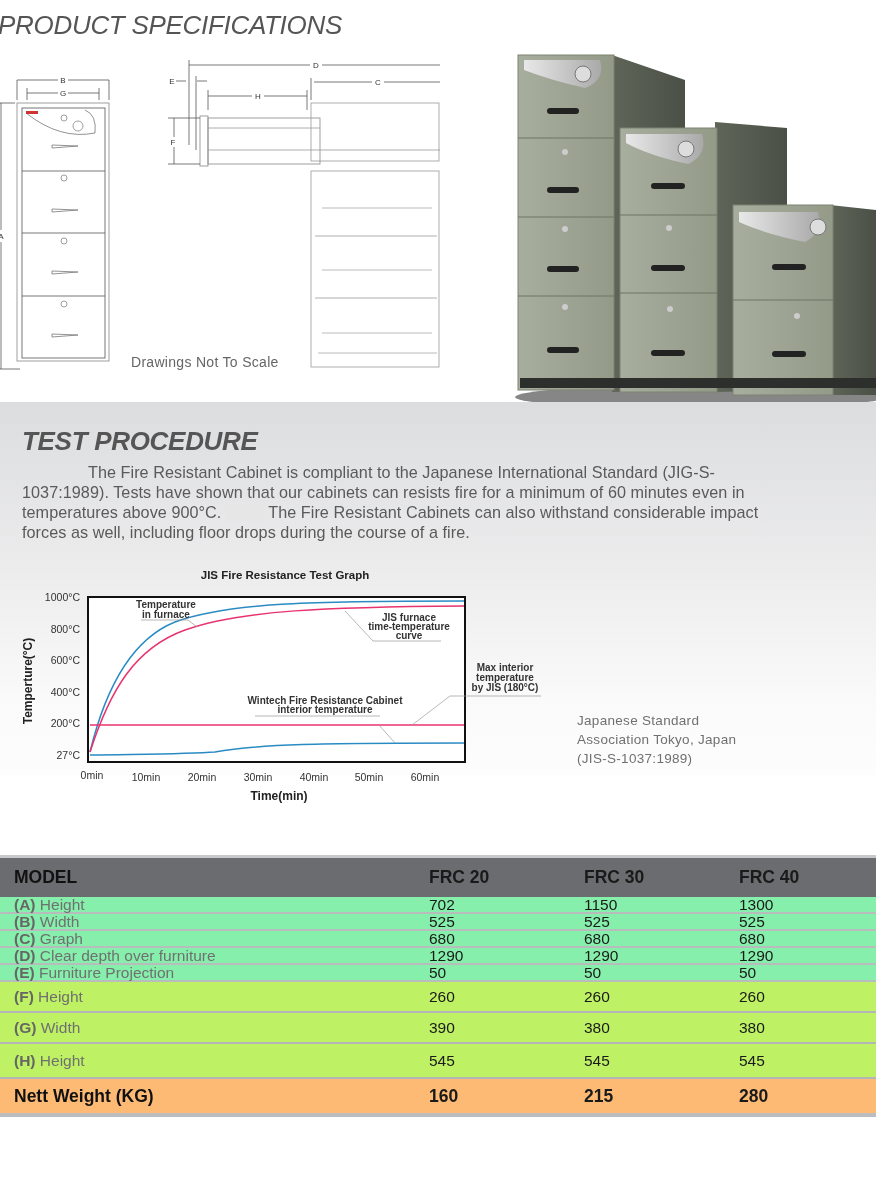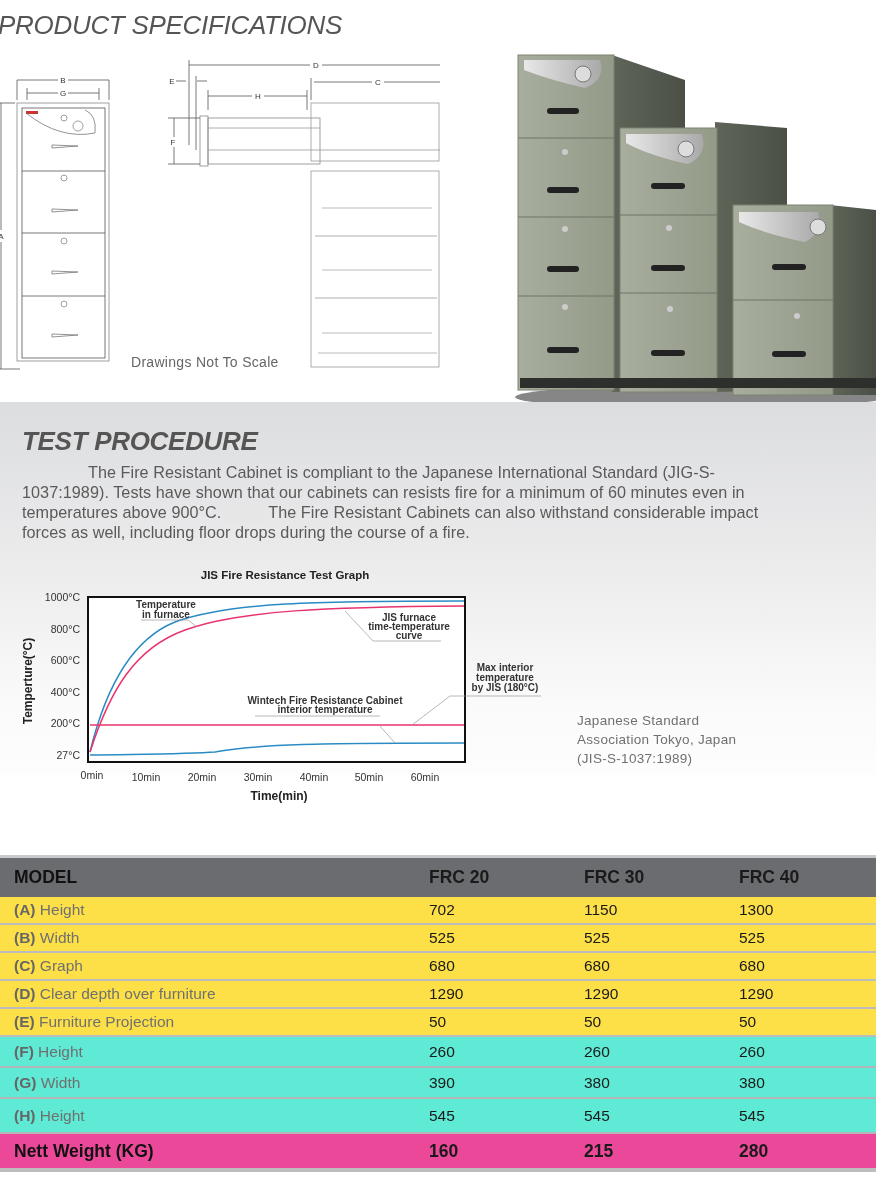--- a/index.html
+++ b/index.html
@@ -12,23 +12,23 @@
 .mid{position:absolute;left:0;top:402px;width:876px;height:373px;background:linear-gradient(180deg,#dcdddf 0%,#ececed 45%,#fafafa 80%,#fdfdfd 100%)}
 .title2{position:absolute;left:22px;top:24px;font-size:26px;font-style:italic;color:#555;letter-spacing:-0.3px}
 .para{position:absolute;left:22px;top:60px;width:760px;font-size:16.2px;line-height:20px;color:#5a5a5a;letter-spacing:0.05px}
 .para .ind{display:inline-block;width:66px}
 .para .gap{display:inline-block;width:38px;background:#e6e6e6;height:18px;vertical-align:-3px}
 .chart{position:absolute;left:0;top:160px}
 .jsa{position:absolute;left:577px;top:309px;font-size:13.5px;line-height:19px;color:#707070;letter-spacing:0.3px}
 .tbl{position:absolute;left:0;top:855px;width:876px}
 .row{position:relative;width:876px;display:flex;align-items:center}
 .hdr{background:#6b6c6f;height:42px;border-top:3px solid #c9c9cb;font-weight:bold;font-size:17.5px;color:#111}
-.g{background:#fde047;height:28px;border-bottom:2px solid #b9bcbc;font-size:15.5px}
-.s{background:#5eead4;height:31px;border-bottom:2px solid #b4b5b6;font-size:15.5px}
-.ftr{background:#ec4899;height:38px;font-weight:bold;font-size:17.5px;color:#111;border-bottom:4px solid #bcbdbe}
+.g{background:#86efac;height:17px;border-bottom:2px solid #b9bcbc;font-size:15.5px}
+.s{background:#bef264;height:31px;border-bottom:2px solid #b4b5b6;font-size:15.5px}
+.ftr{background:#fdba74;height:38px;font-weight:bold;font-size:17.5px;color:#111;border-bottom:4px solid #bcbdbe}
 .lbl{position:absolute;left:14px;color:#707070}
 .lbl b{color:#666}
 .hdr .lbl,.ftr .lbl{color:#111}
 .c{position:absolute;width:100px;text-align:left;color:#1a1a1a}
 .c1{left:429px}.c2{left:584px}.c3{left:739px}
 </style>
 </head>
 <body>
 
 <div class="top">

